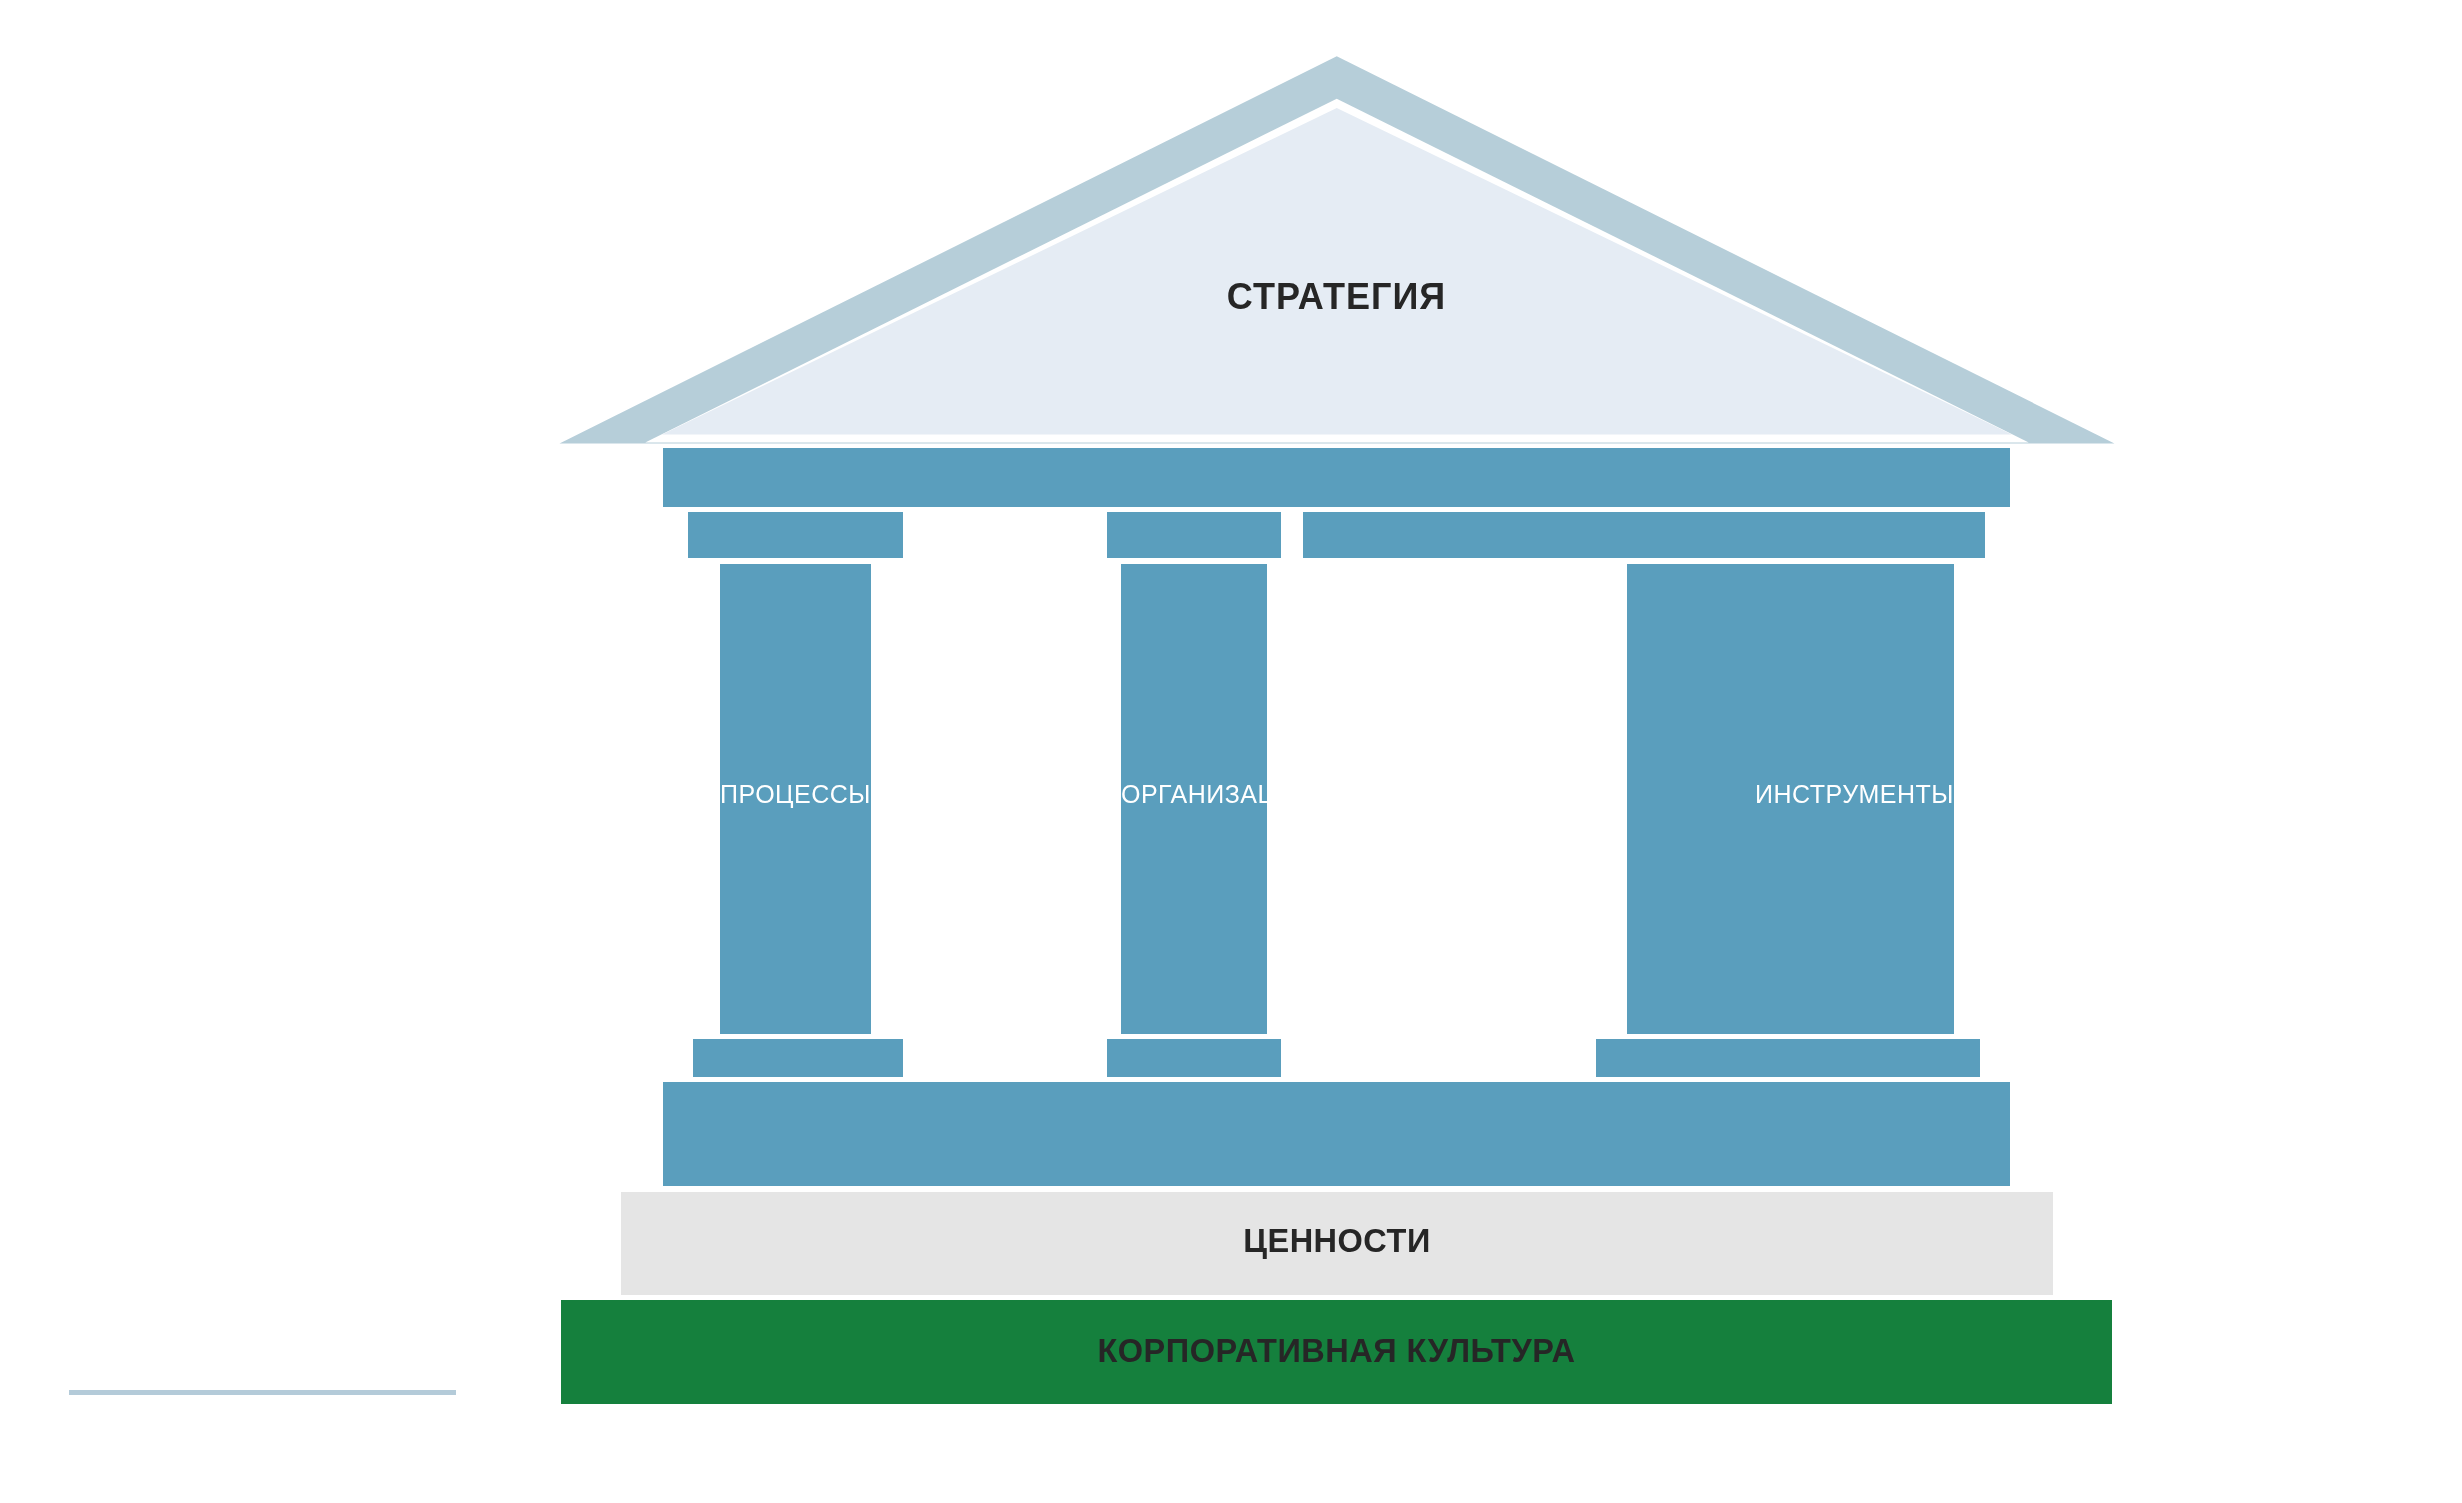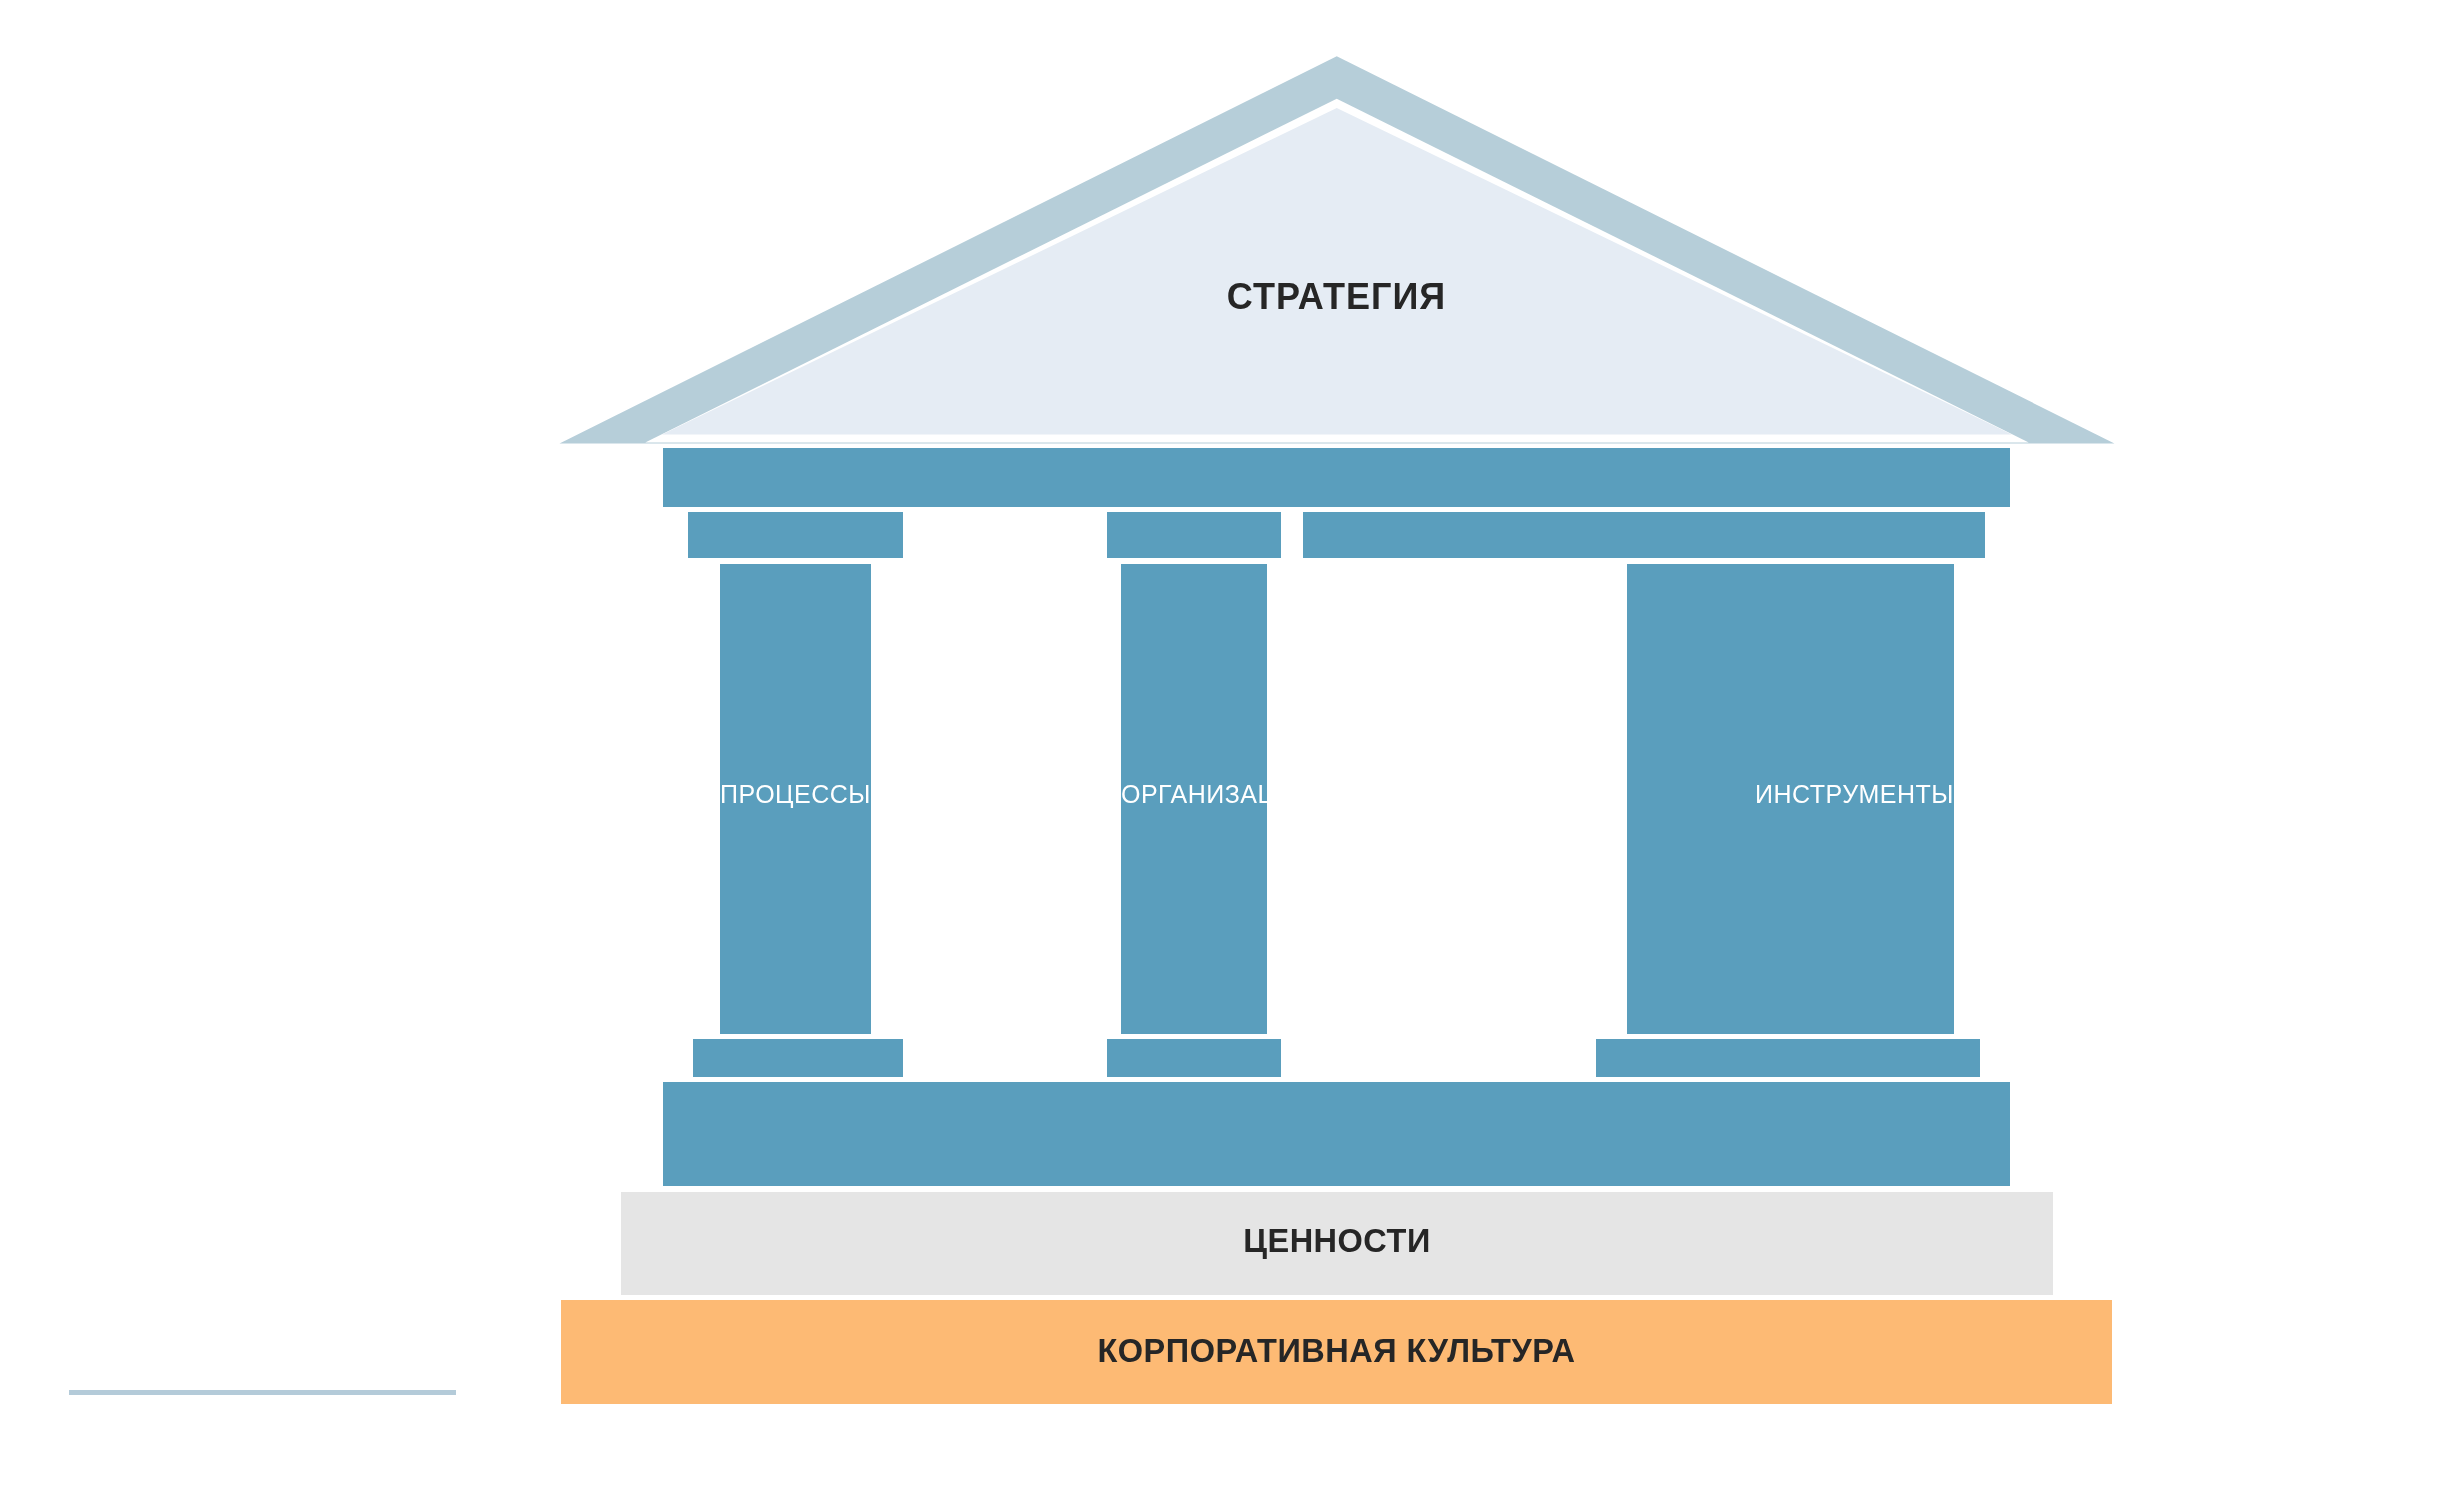--- a/index.html
+++ b/index.html
@@ -42,21 +42,21 @@
     color: #262626;
   }
 
   
   .blk {
     position: absolute;
     box-sizing: border-box;
   }
   .blue      { background: #5a9ebd; }
   .midblue   { background: #e5e5e5; }
-  .paleblue  { background: #fdba74; }
+  .paleblue  { background: #15803d; }
 
   .pillar-label {
     position: absolute;
     width: 100%;
     text-align: right;
     color: #ffffff;
     font-size: 25px;
     font-weight: normal;
     letter-spacing: 0.5px;
     white-space: nowrap;

